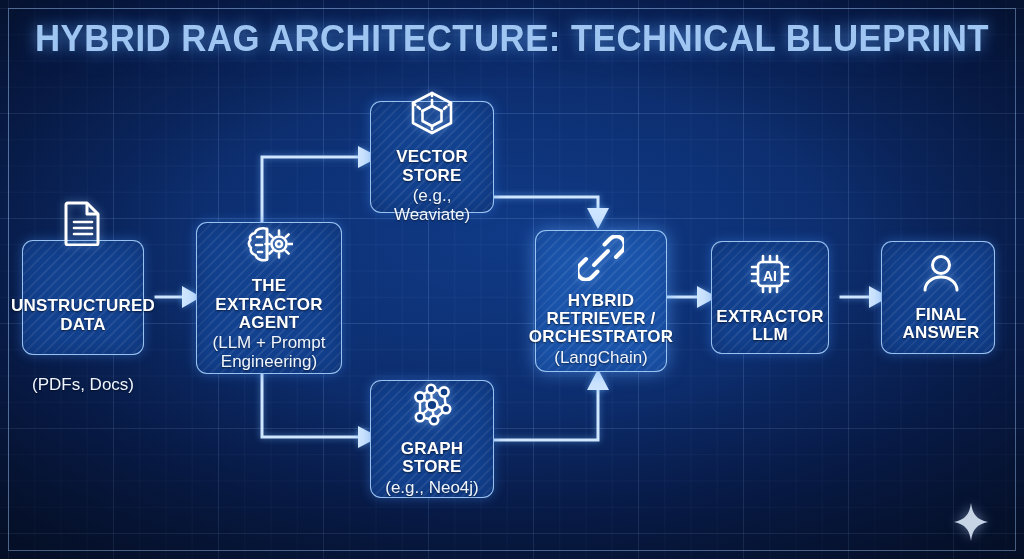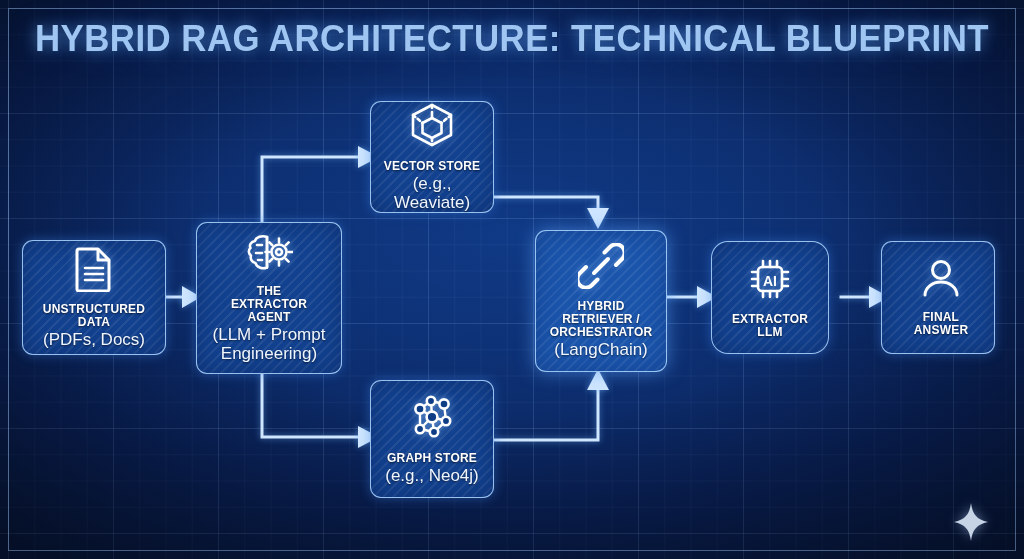--- a/index.html
+++ b/index.html
@@ -108,21 +108,21 @@
       0 0 18px rgba(90,160,250,0.6),
       inset 0 0 24px rgba(15,50,120,0.45);
   }
   .node .icon {
     display: block;
     margin-bottom: 7px;
     filter: drop-shadow(0 0 4px rgba(150,200,255,0.5));
   }
   .node .label {
     font-weight: bold;
-    font-size: 12px;
+    font-size: 17px;
     line-height: 1.08;
     letter-spacing: 0.2px;
     text-shadow: 0 1px 2px rgba(0,0,0,0.6);
     white-space: pre-line;
   }
   .node .sub {
     font-size: 17px;
     line-height: 1.1;
     margin-top: 2px;
     color: #f0f6ff;
@@ -171,21 +171,21 @@
       <polygon points="182,286 201,297 182,308"></polygon>
       <polygon points="358,146 379,157 358,168"></polygon>
       <polygon points="358,426 379,437 358,448"></polygon>
       <polygon points="587,208 609,208 598,229"></polygon>
       <polygon points="587,390 609,390 598,369"></polygon>
       <polygon points="697,286 717,297 697,308"></polygon>
       <polygon points="869,286 889,297 869,308"></polygon>
     </g>
   </svg>
 
-  <div class="node" style="left:22px; top:240px; width:144px; height:115px;">
+  <div class="node" style="left:22px; top:240px; width:122px; height:115px;gap:40px;">
     <span class="icon">
       <svg width="40" height="46" viewBox="0 0 40 46">
         <path d="M5 3 h19 l11 11 v29 a2 2 0 0 1 -2 2 h-28 a2 2 0 0 1 -2 -2 v-38 a2 2 0 0 1 2 -2 z" fill="none" stroke="#ffffff" stroke-width="3" stroke-linejoin="round"></path>
         <path d="M24 3 v11 h11" fill="none" stroke="#ffffff" stroke-width="3" stroke-linejoin="round"></path>
         <g stroke="#ffffff" stroke-width="2.6" stroke-linecap="round">
           <line x1="11" y1="22" x2="29" y2="22"></line>
           <line x1="11" y1="28" x2="29" y2="28"></line>
           <line x1="11" y1="34" x2="29" y2="34"></line>
         </g>
       </svg>
@@ -228,21 +228,21 @@
           <path d="M24 17 L33.5 22 V32 L24 37 L14.5 32 V22 Z"></path>
           <path d="M5 14 L14.5 22 M43 14 L33.5 22 M24 37 L24 44" stroke-dasharray="3 3"></path>
           <path d="M24 11 L24 17"></path>
         </g>
       </svg>
     </span>
     <div class="label">VECTOR STORE</div>
     <div class="sub">(e.g., Weaviate)</div>
   </div>
 
-  <div class="node" style="left:370px; top:380px; width:124px; height:118px;text-align:right;">
+  <div class="node" style="left:370px; top:380px; width:124px; height:118px;">
     <span class="icon">
       <svg width="52" height="48" viewBox="0 0 52 48">
         <g stroke="#ffffff" stroke-width="2.4" fill="none" stroke-linecap="round">
           <line x1="14" y1="16" x2="25" y2="8"></line>
           <line x1="25" y1="8" x2="38" y2="11"></line>
           <line x1="38" y1="11" x2="40" y2="28"></line>
           <line x1="40" y1="28" x2="28" y2="39"></line>
           <line x1="28" y1="39" x2="14" y2="36"></line>
           <line x1="14" y1="36" x2="14" y2="16"></line>
           <line x1="26" y1="24" x2="25" y2="8"></line>
@@ -275,21 +275,21 @@
           <path d="M16 30 L30 16"></path>
         </g>
       </svg>
     </span>
     <div class="label">HYBRID
 RETRIEVER /
 ORCHESTRATOR</div>
     <div class="sub">(LangChain)</div>
   </div>
 
-  <div class="node" style="left:711px; top:241px; width:118px; height:113px;border-radius:17px;">
+  <div class="node" style="left:711px; top:241px; width:118px; height:113px;">
     <span class="icon">
       <svg width="46" height="46" viewBox="0 0 46 46">
         <g fill="none" stroke="#ffffff" stroke-width="2.6" stroke-linecap="round" stroke-linejoin="round">
           <rect x="11" y="11" width="24" height="24" rx="4"></rect>
           <path d="M16 11 V5 M23 11 V5 M30 11 V5
                    M16 35 V41 M23 35 V41 M30 35 V41
                    M11 16 H5 M11 23 H5 M11 30 H5
                    M35 16 H41 M35 23 H41 M35 30 H41"></path>
         </g>
         <text x="23" y="29.5" text-anchor="middle" fill="#ffffff" font-family="Liberation Sans, sans-serif" font-size="14" font-weight="bold">AI</text>

